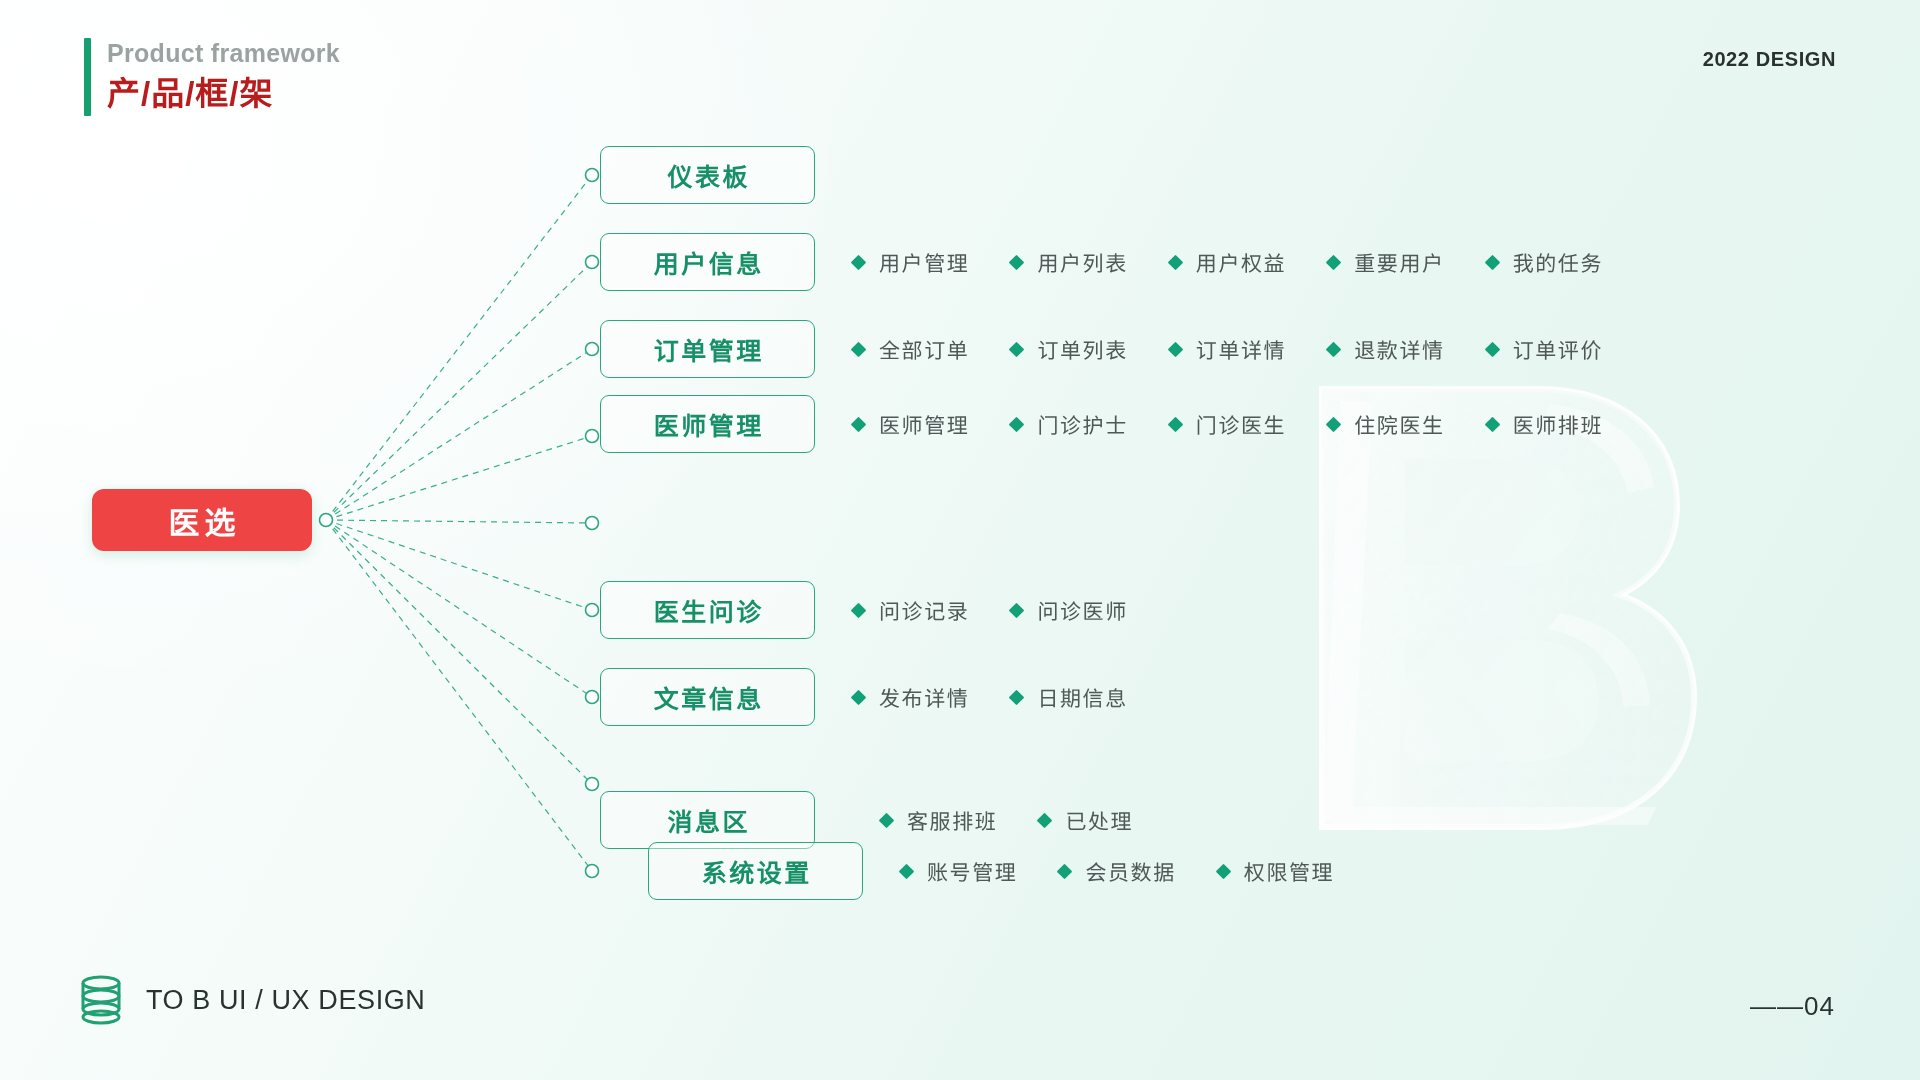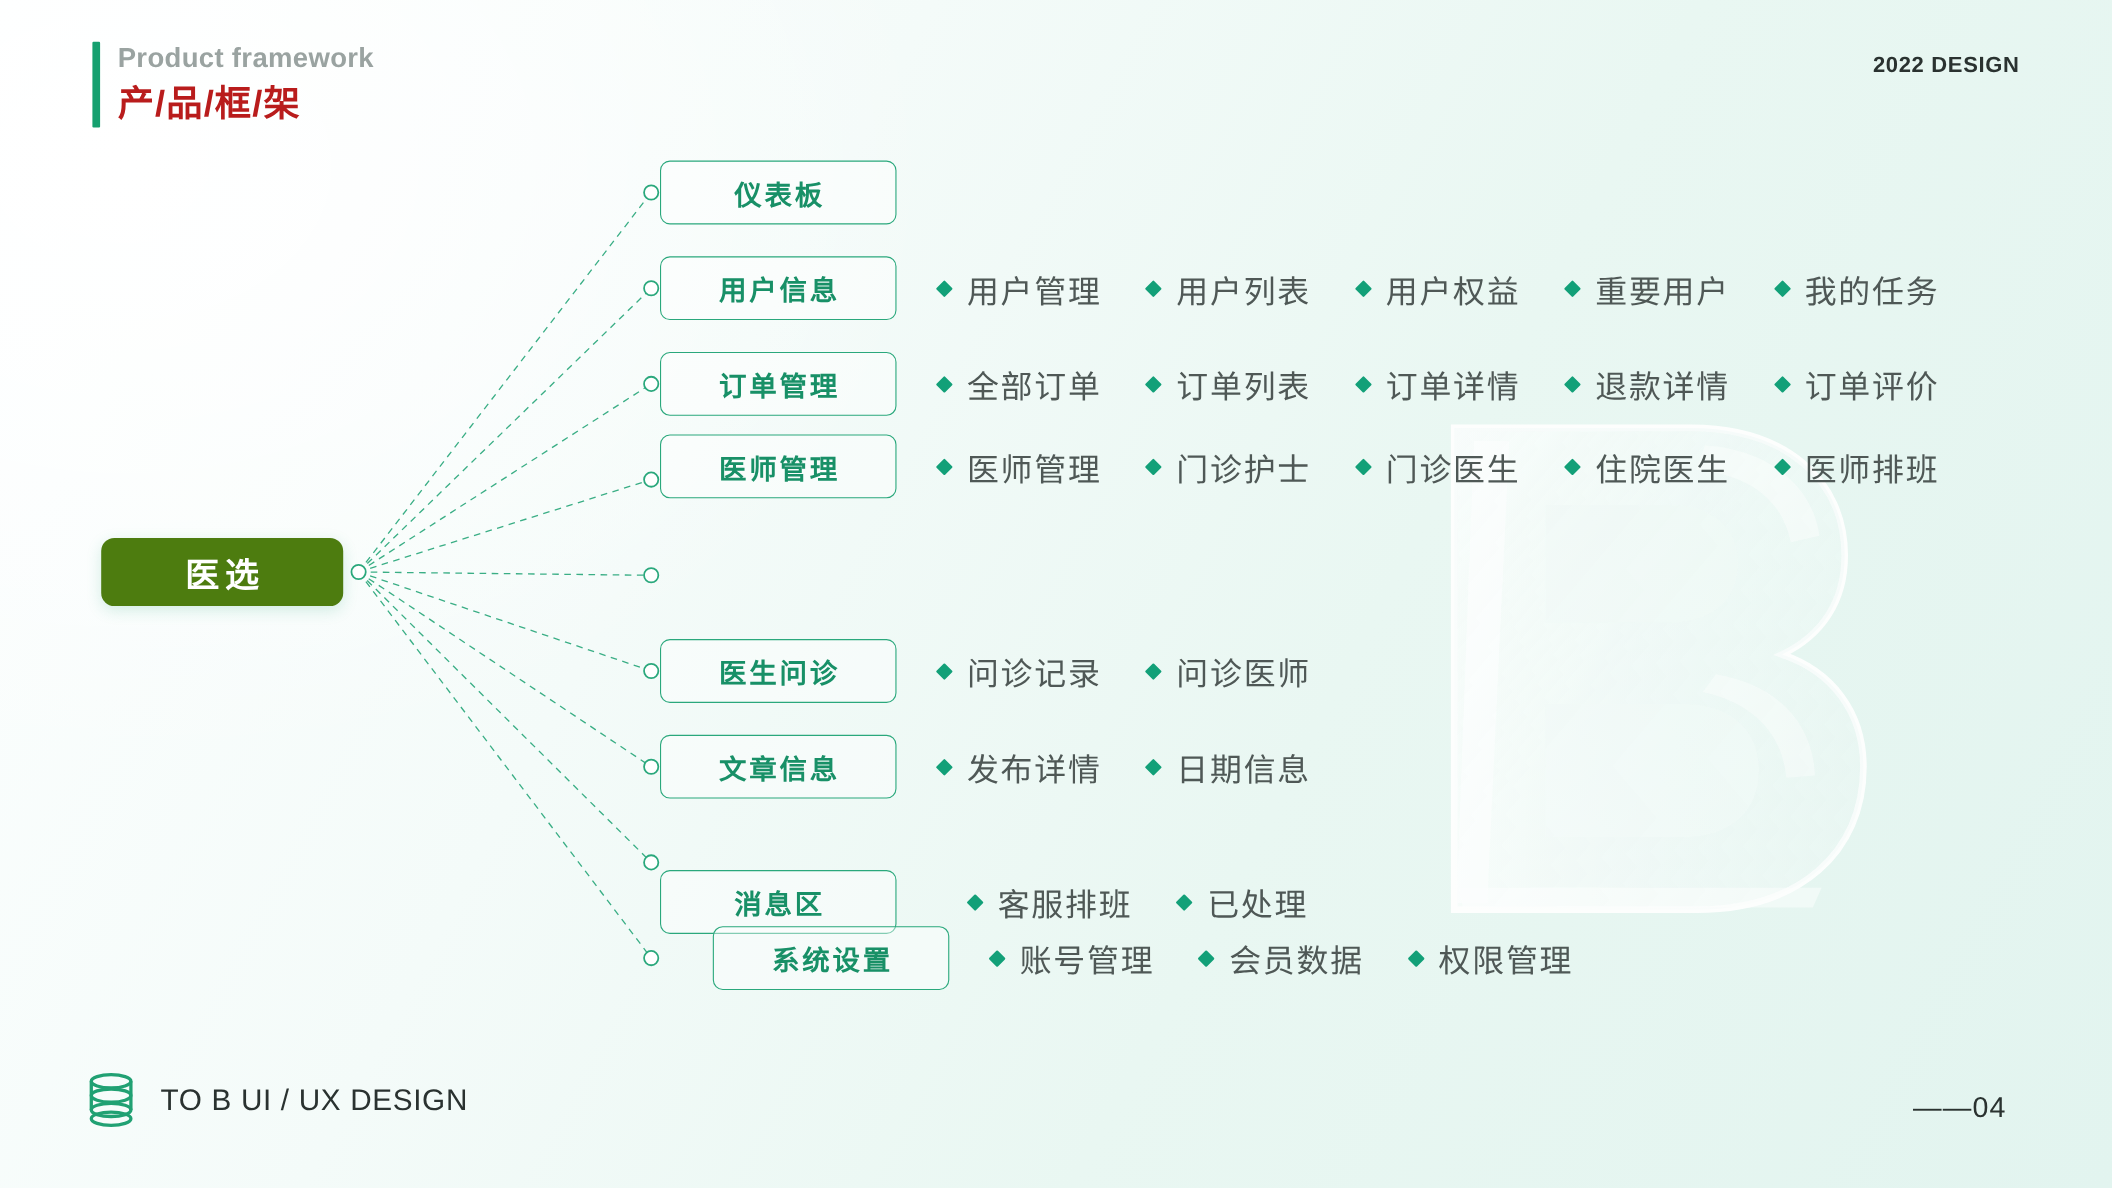--- a/index.html
+++ b/index.html
@@ -34,21 +34,21 @@
     font-size:20px; font-weight:bold; color:#2a3230; letter-spacing:.6px;
   }
 
   
   #diagram { position:absolute; left:0; top:0; width:1920px; height:1080px; z-index:1; }
   #links { position:absolute; left:0; top:0; width:1920px; height:1080px; }
 
   #root-node {
     position:absolute; left:92px; top:489px;
     width:220px; height:62px;
-    background:#4d7c0f; border-radius:12px;
+    background:#ef4444; border-radius:12px;
     display:flex; align-items:center; justify-content:center;
     box-shadow:0 4px 14px rgba(33,161,115,.18);
     z-index:2;
   }
   #root-node span { color:#fff; font-size:31px; font-weight:bold; letter-spacing:5px; text-indent:5px;}
 
   .rows { position:absolute; left:0; top:0; z-index:2; }
   .row { position:absolute; left:600px; display:flex; align-items:center; height:58px; }
   .node-box {
     width:215px; height:100%;
@@ -59,29 +59,29 @@
   }
   .node-box span { color:#189067; font-size:25px; font-weight:bold; letter-spacing:2.5px; text-indent:2.5px; }
 
   .subs { display:flex; align-items:center; margin-left:38px; }
   .sub { display:flex; align-items:center; flex:none; }
   .diamond {
     width:11px; height:11px; background:#12a078;
     transform:rotate(45deg); margin-right:15px; flex:none;
     border-radius:1px;
   }
-  .sub-label { font-size:29px; color:#4f5856; letter-spacing:1.6px; white-space:nowrap; }
+  .sub-label { font-size:21px; color:#4f5856; letter-spacing:1.6px; white-space:nowrap; }
   .sub + .sub { margin-left:42px; }
 
   
   #footer { position:absolute; left:78px; bottom:55px; display:flex; align-items:center; z-index:3; }
   #footer-logo { width:46px; height:50px; margin-right:22px; flex:none; }
   #footer-text { font-size:27px; color:#2a3230; letter-spacing:.6px; }
   #page-num {
-    position:absolute; right:96px; bottom:58px; z-index:3;
+    position:absolute; right:85px; bottom:58px; z-index:3;
     font-size:26px; color:#2a3230; letter-spacing:1px;
   }
 </style>
 </head>
 <body>
 
 <svg id="glass-b" viewBox="0 0 620 620">
   <defs>
     <linearGradient id="gb1" x1="0" y1="0" x2="1" y2="1">
       <stop offset="0%" stop-color="#ffffff" stop-opacity=".96"></stop>

